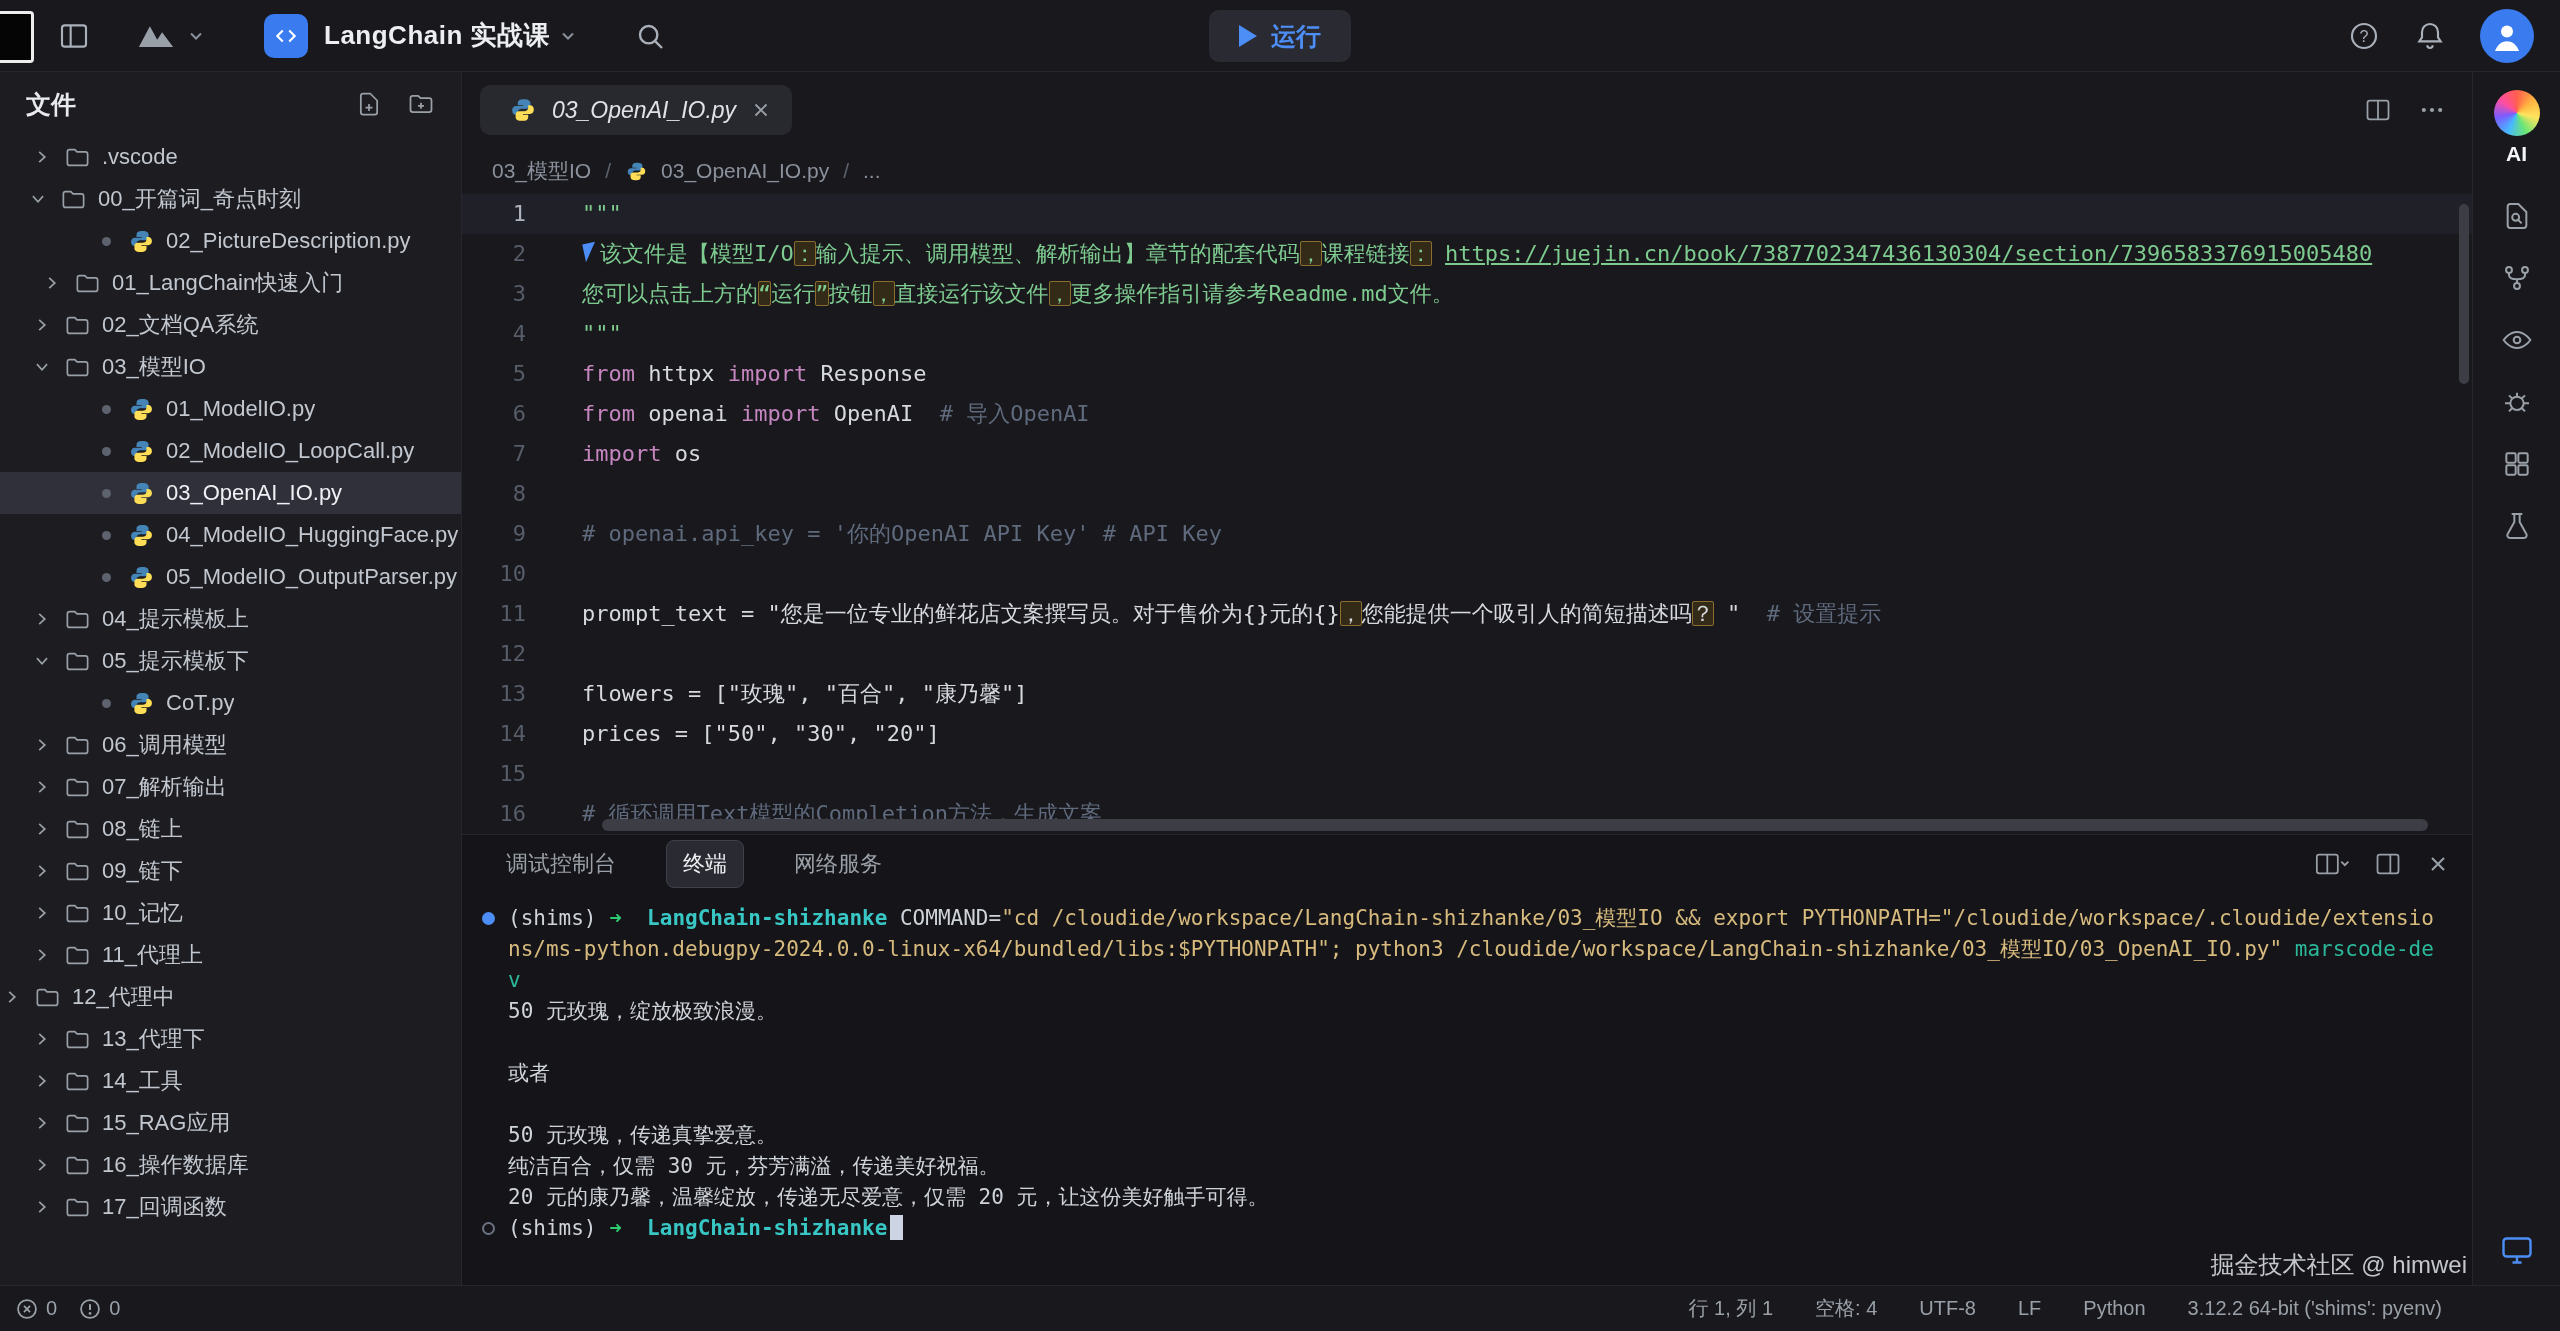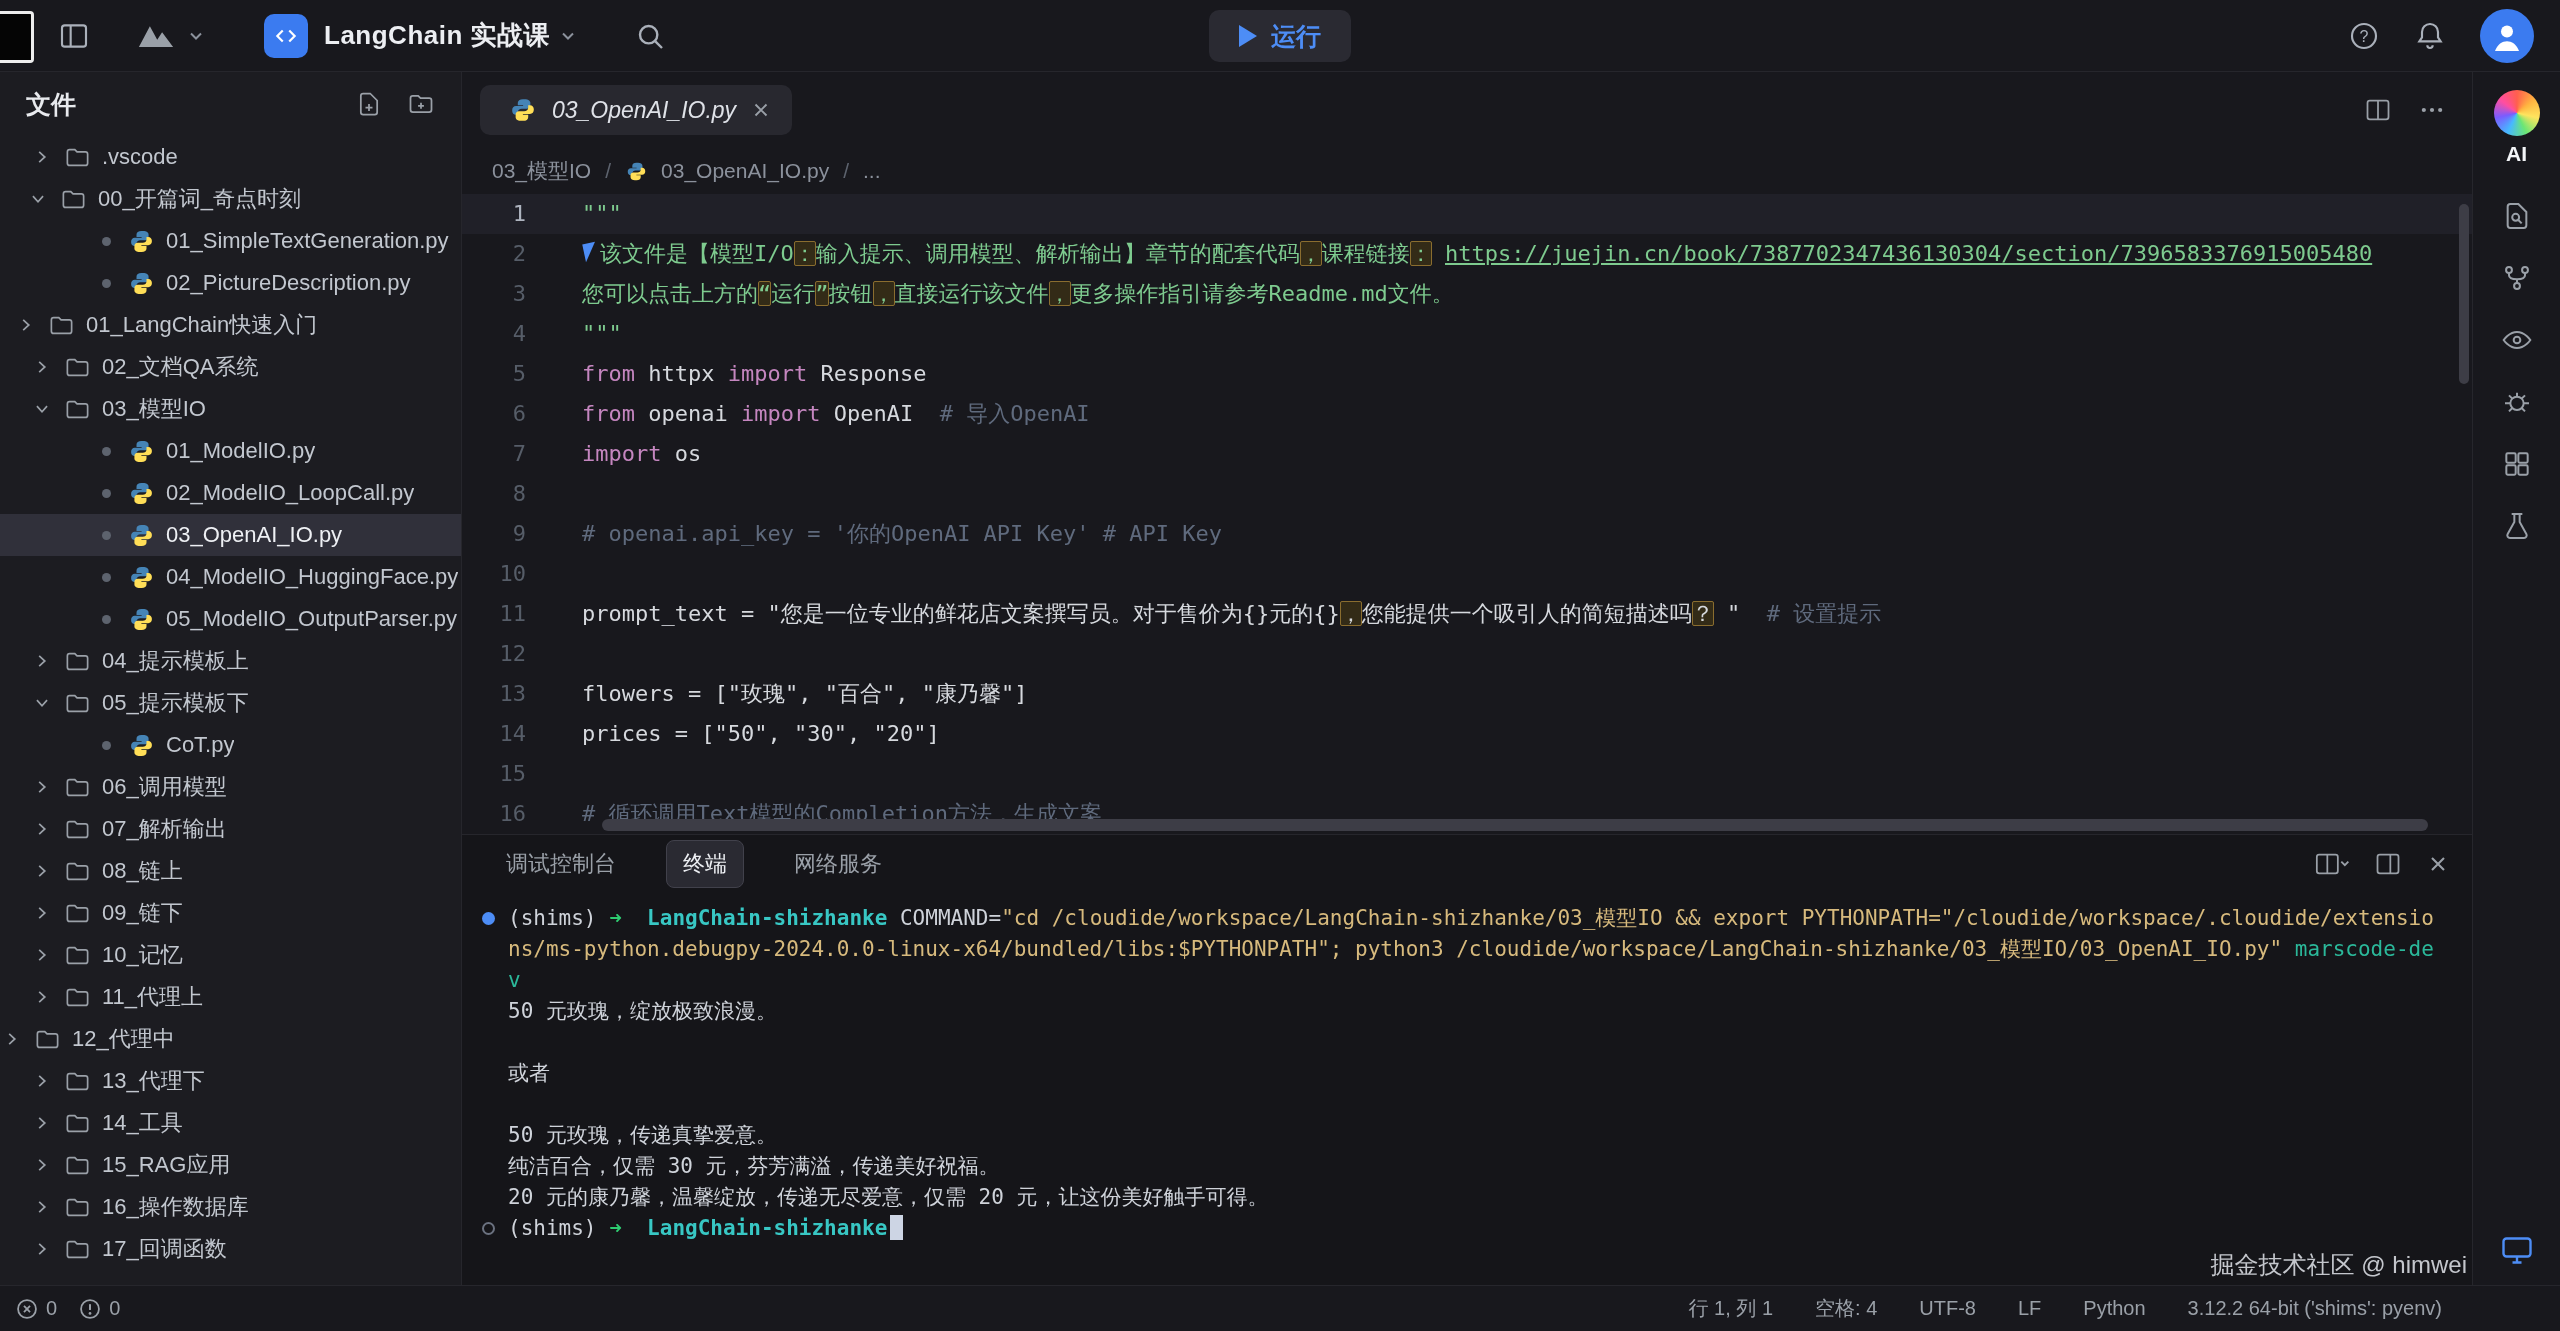--- a/index.html
+++ b/index.html
@@ -241,33 +241,23 @@
           <span class="tlabel">00_开篇词_奇点时刻</span>
         </div>
         <div class="tree-row" style="padding-left: 94px;">
           <span class="fdot"></span>
           <span class="ficon">
             <svg viewBox="0 0 24 24" width="25" height="25">
               <path d="M11.9 2C9 2 7.2 3.3 7.2 5.4v2.2h4.9v.8H5.6C3.3 8.4 2 10 2 12.4s1.3 4 3.6 4h1.6v-2.4c0-1.9 1.6-3.2 3.7-3.2h4.9c1.8 0 3-1.3 3-3.1V5.4C18.8 3.3 16.5 2 13.8 2z" fill="#4584b6"></path>
               <path d="M12.1 22c2.9 0 4.7-1.3 4.7-3.4v-2.2h-4.9v-.8h6.5c2.3 0 3.6-1.6 3.6-4s-1.3-4-3.6-4h-1.6v2.4c0 1.9-1.6 3.2-3.7 3.2H8.2c-1.8 0-3 1.3-3 3.1v2.3C5.2 20.7 7.5 22 10.2 22z" fill="#ffde57"></path>
             </svg>
           </span>
-          <span class="tlabel">01_SimpleTextGeneration.py</span>
-        </div>
-        <div class="tree-row" style="padding-left: 94px;">
-          <span class="fdot"></span>
-          <span class="ficon">
-            <svg viewBox="0 0 24 24" width="25" height="25">
-              <path d="M11.9 2C9 2 7.2 3.3 7.2 5.4v2.2h4.9v.8H5.6C3.3 8.4 2 10 2 12.4s1.3 4 3.6 4h1.6v-2.4c0-1.9 1.6-3.2 3.7-3.2h4.9c1.8 0 3-1.3 3-3.1V5.4C18.8 3.3 16.5 2 13.8 2z" fill="#4584b6"></path>
-              <path d="M12.1 22c2.9 0 4.7-1.3 4.7-3.4v-2.2h-4.9v-.8h6.5c2.3 0 3.6-1.6 3.6-4s-1.3-4-3.6-4h-1.6v2.4c0 1.9-1.6 3.2-3.7 3.2H8.2c-1.8 0-3 1.3-3 3.1v2.3C5.2 20.7 7.5 22 10.2 22z" fill="#ffde57"></path>
-            </svg>
-          </span>
           <span class="tlabel">02_PictureDescription.py</span>
         </div>
-        <div class="tree-row" style="padding-left: 14px;">
+        <div class="tree-row" style="padding-left: 40px;">
           <span class="chev ">
             <svg viewBox="0 0 16 16" width="18" height="18">
               <path d="M5.5 3.5l5 4.5-5 4.5" fill="none" stroke="currentColor" stroke-width="1.5"></path>
             </svg>
           </span>
           <span class="ficon">
             <svg viewBox="0 0 24 24" width="27" height="27">
               <path d="M3 7c0-1.1.9-2 2-2h4.6l2 2H19a2 2 0 0 1 2 2v8a2 2 0 0 1-2 2H5a2 2 0 0 1-2-2V7z" fill="none" stroke="currentColor" stroke-width="1.5"></path>
             </svg>
           </span>

